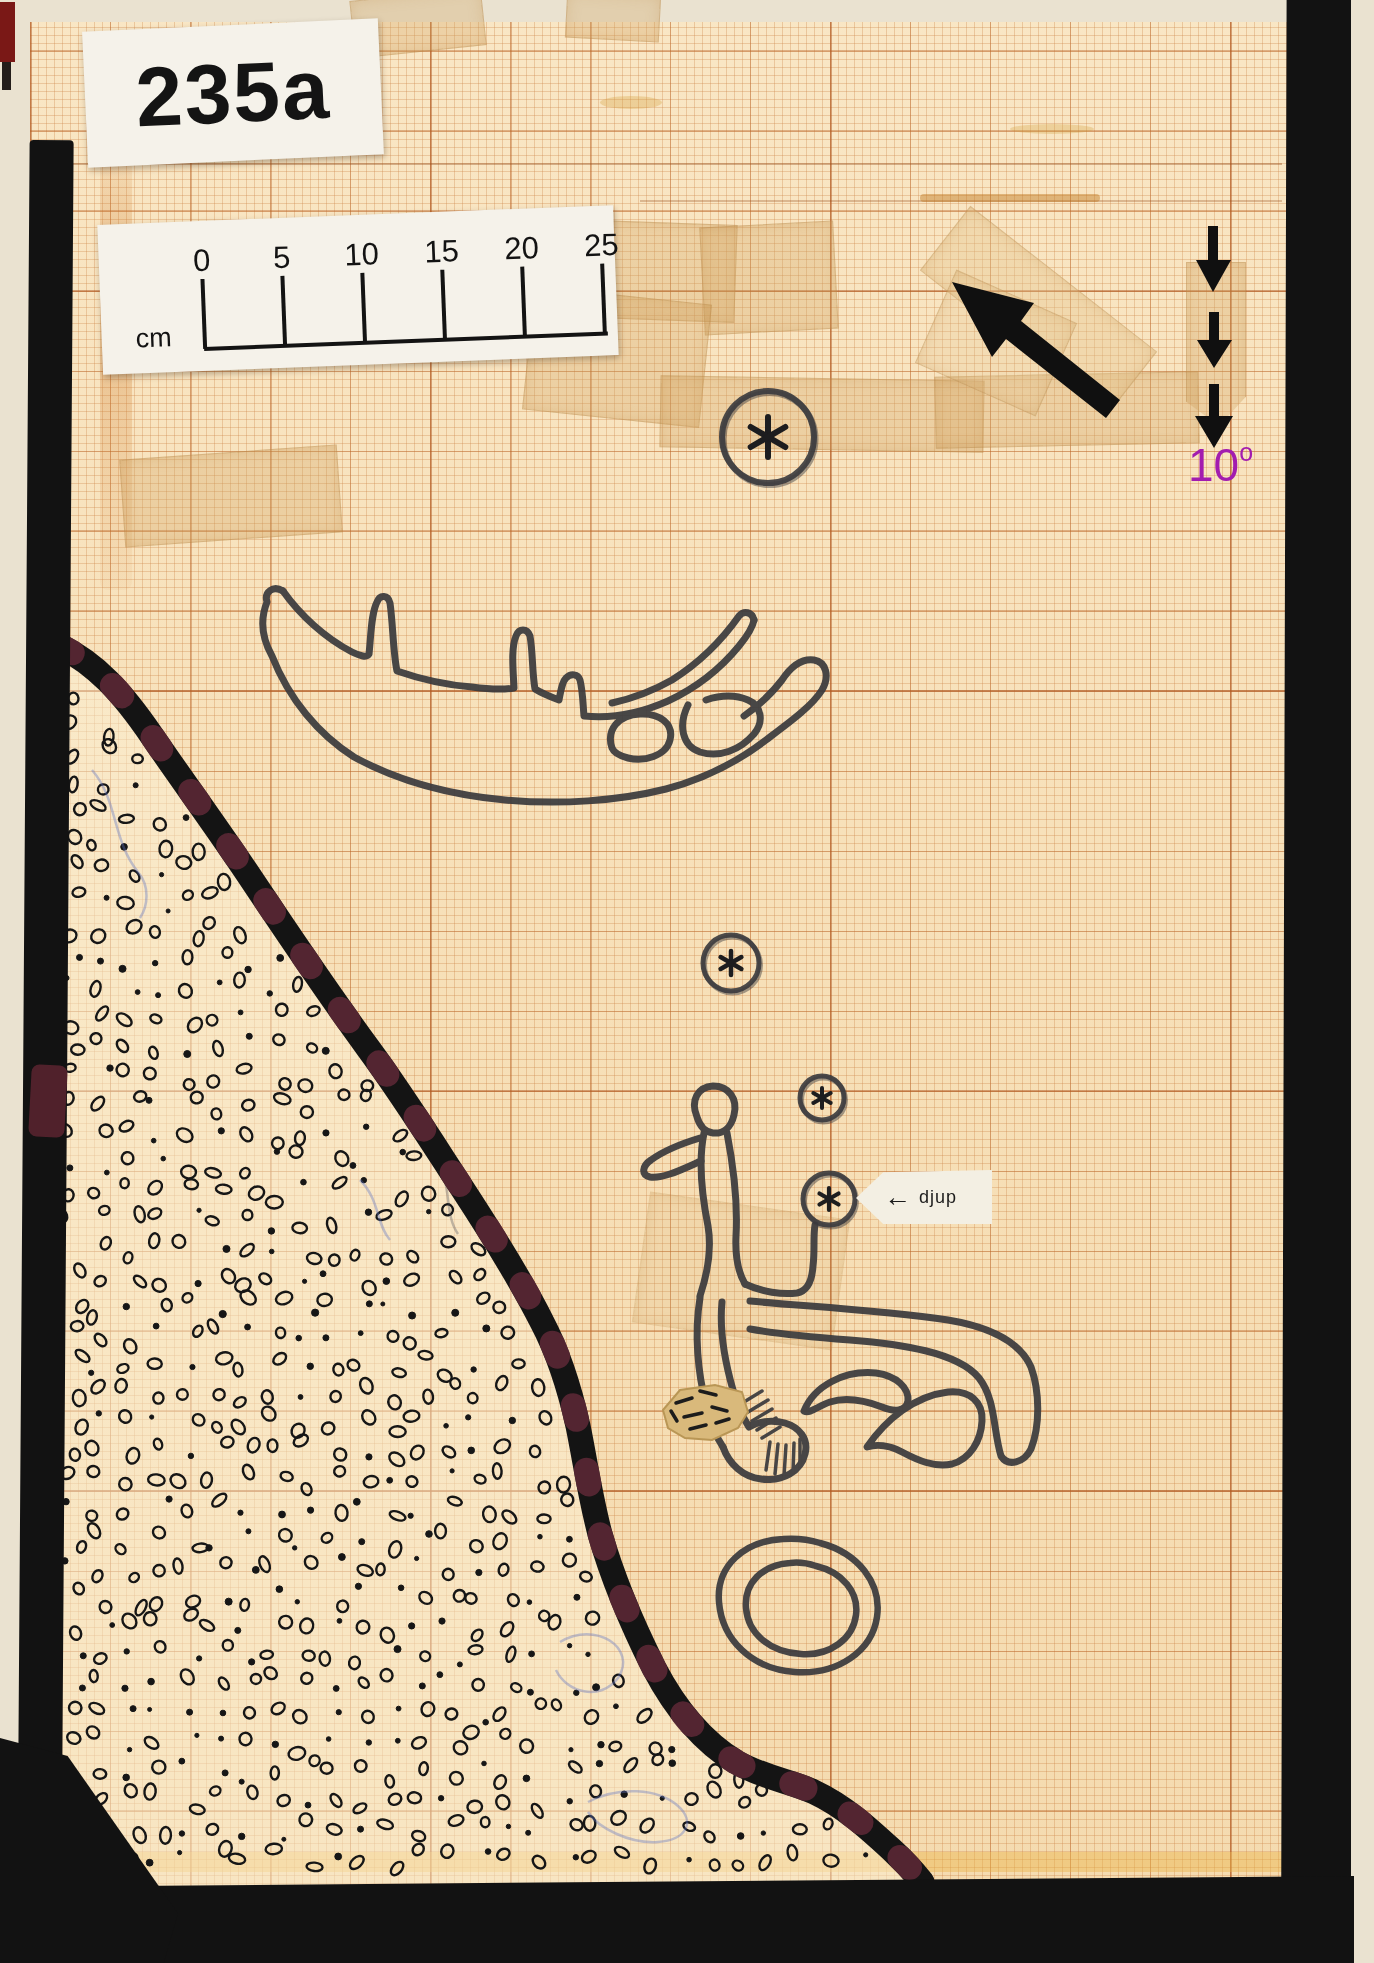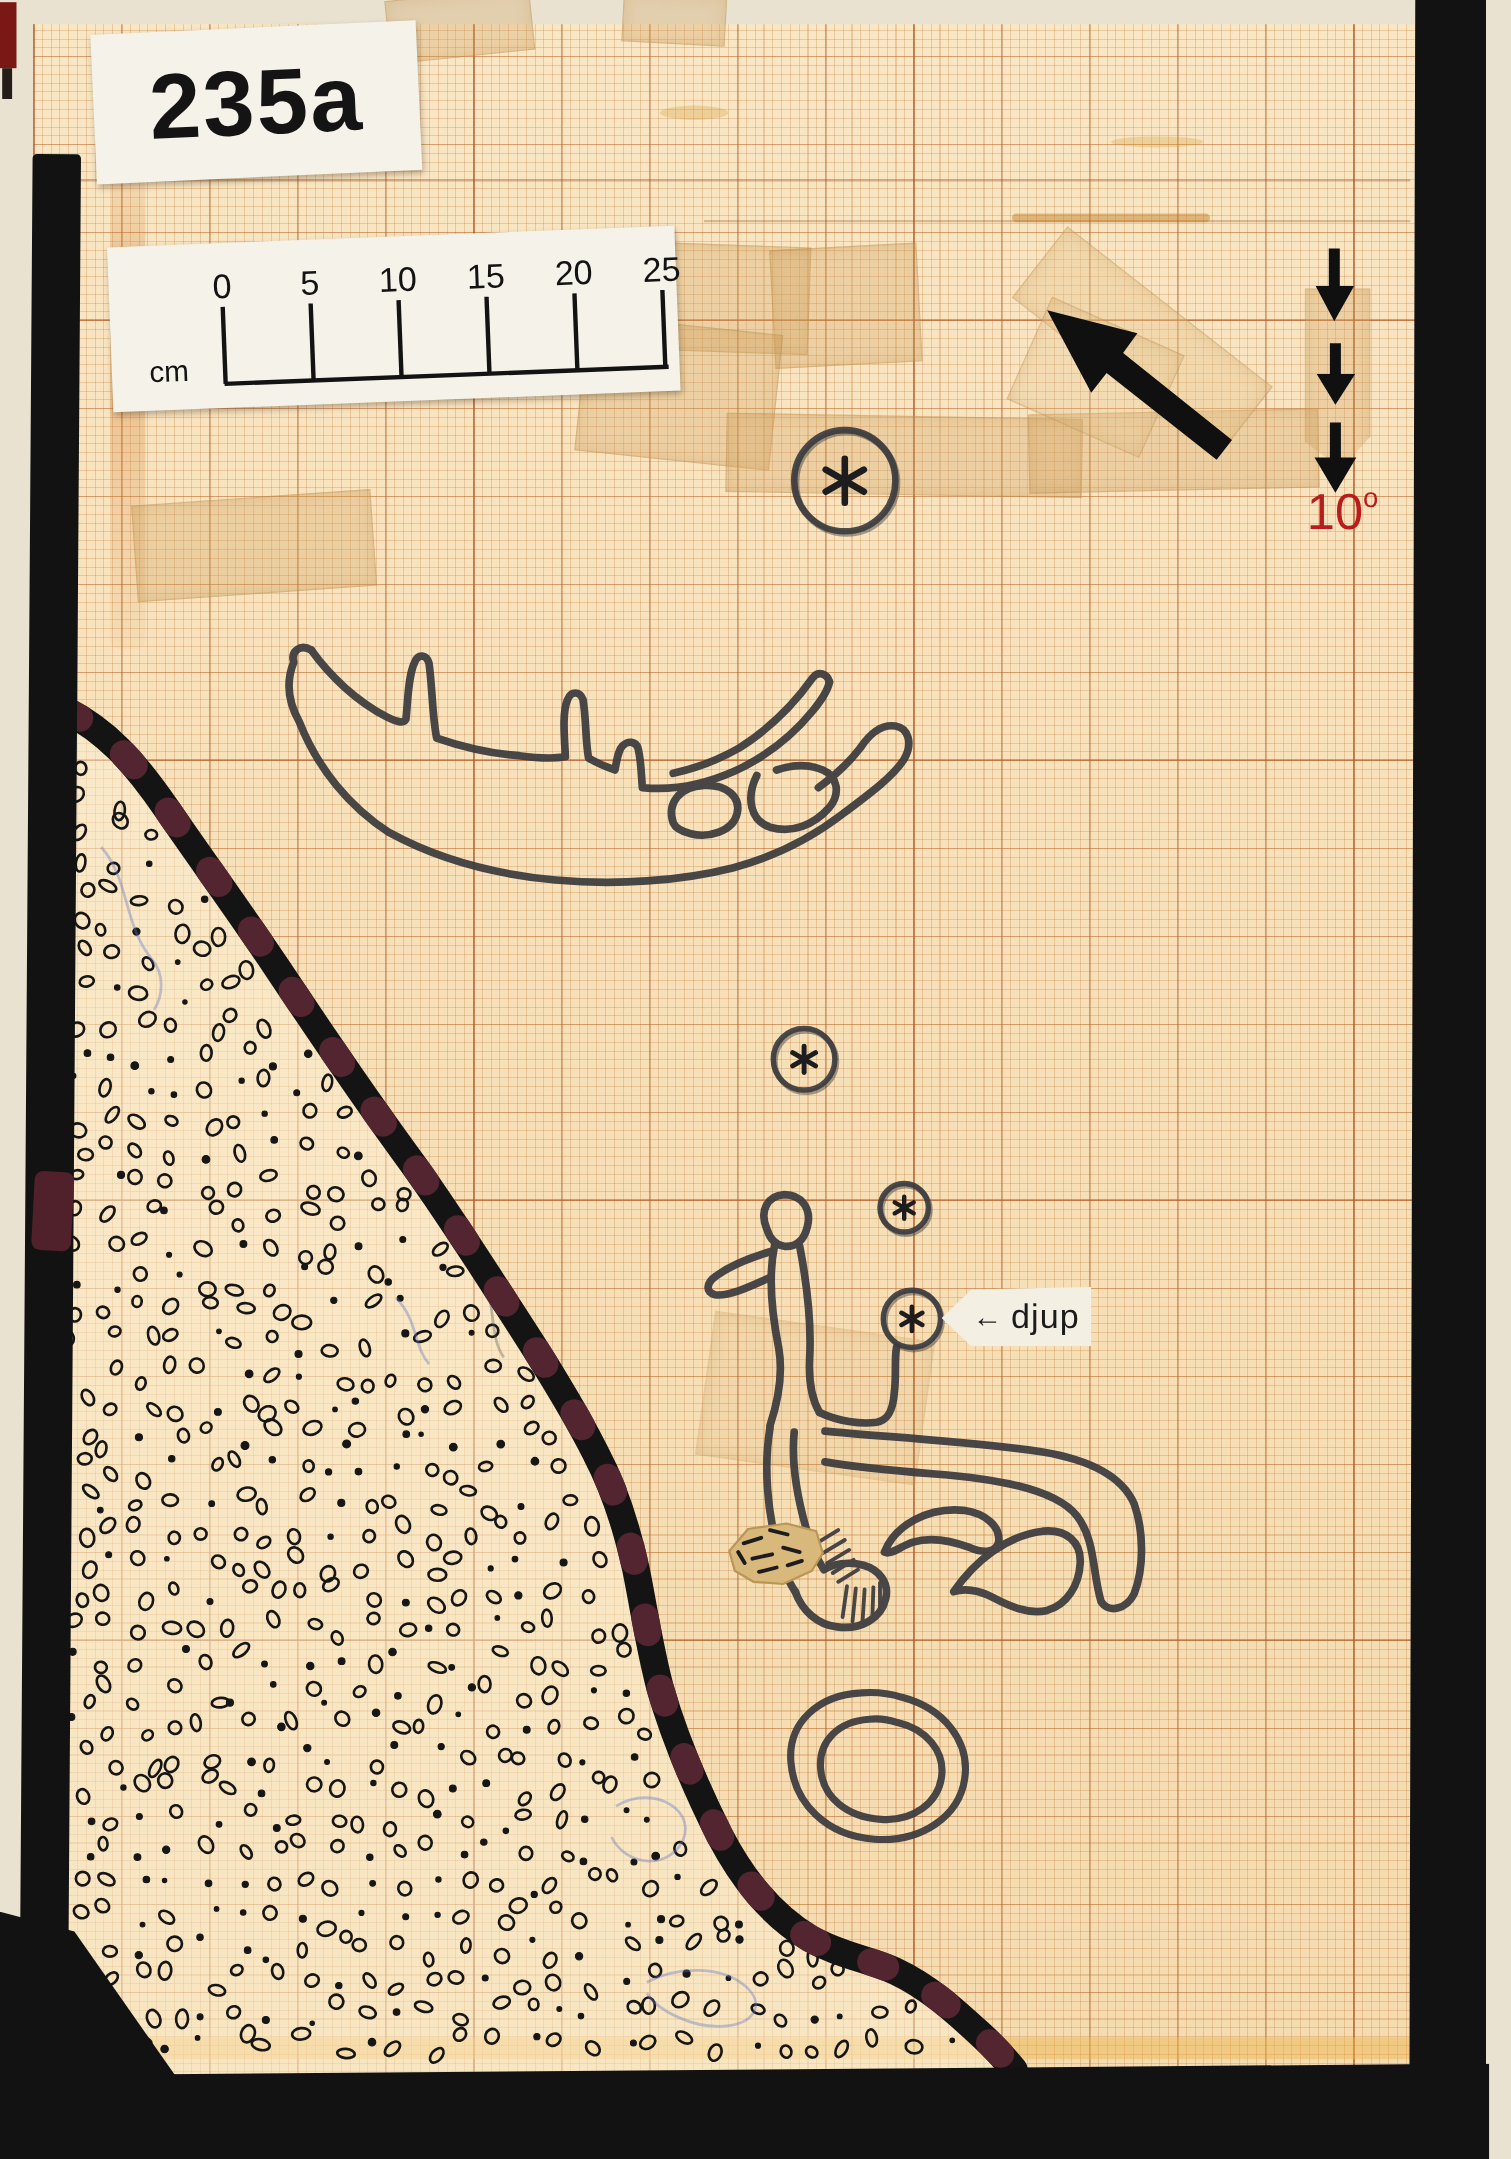--- a/index.html
+++ b/index.html
@@ -25,27 +25,27 @@
   .card{position:absolute;background:#f5f2ea;box-shadow:1px 3px 6px rgba(60,40,20,.35);}
   .idcard{left:85px;top:25px;width:296px;height:136px;transform:rotate(-2.6deg);
           display:flex;align-items:center;justify-content:center;}
   .idcard span{font-size:84px;font-weight:bold;color:#141414;letter-spacing:2px;}
   .scalecard{left:100px;top:215px;width:516px;height:150px;transform:rotate(-2.2deg);}
   .tick{position:absolute;width:3.5px;background:#131313;}
   .ticklabel{position:absolute;width:44px;text-align:center;font-size:31px;color:#131313;}
   .baseline{position:absolute;background:#131313;height:4px;}
   .cmlabel{position:absolute;font-size:27px;color:#131313;}
   
-  .declination{position:absolute;left:1188px;top:438px;color:#b91c1c;font-size:46px;}
+  .declination{position:absolute;left:1188px;top:438px;color:#a21caf;font-size:46px;}
   .declination sup{font-size:25px;position:relative;top:-4px;}
   .depthtag{position:absolute;left:856px;top:1170px;width:136px;height:54px;background:#f3efe3;
     clip-path:polygon(0 52%,20% 4%,100% 0,100% 100%,20% 100%);
     display:flex;align-items:center;padding-left:28px;box-sizing:border-box;gap:8px;color:#1b1b1b;}
   .depthtag .ar{font-size:27px;}
-  .depthtag .tx{font-size:31px;letter-spacing:1px;}
+  .depthtag .tx{font-size:18px;letter-spacing:1px;}
   
   .btape{position:absolute;background:#121212;}
   svg{position:absolute;left:0;top:0;}
 </style>
 </head>
 <body>
 
 <div class="stage">
 
   <div class="paper"></div>

